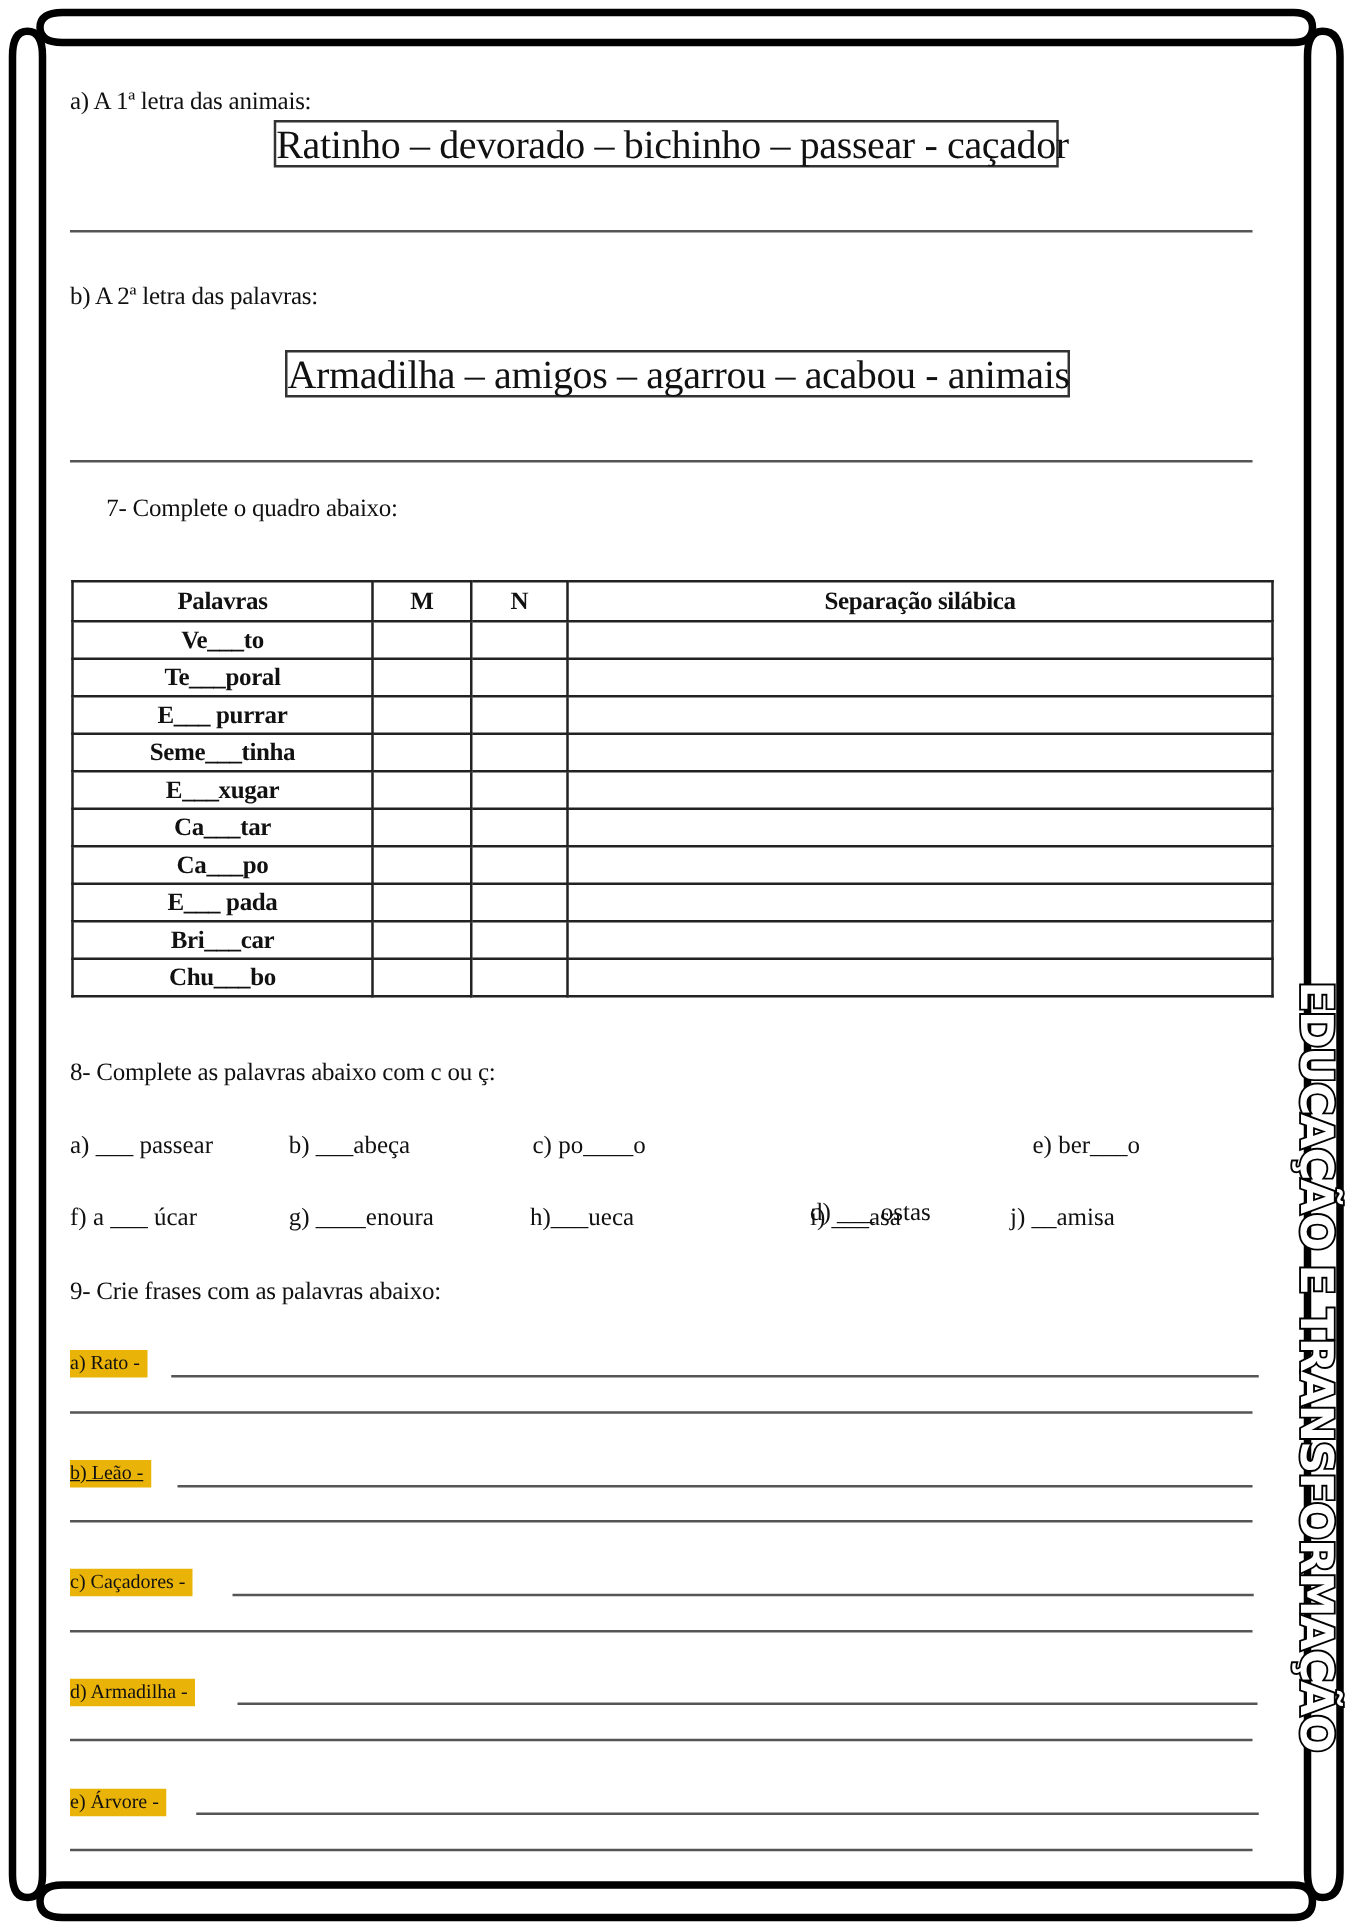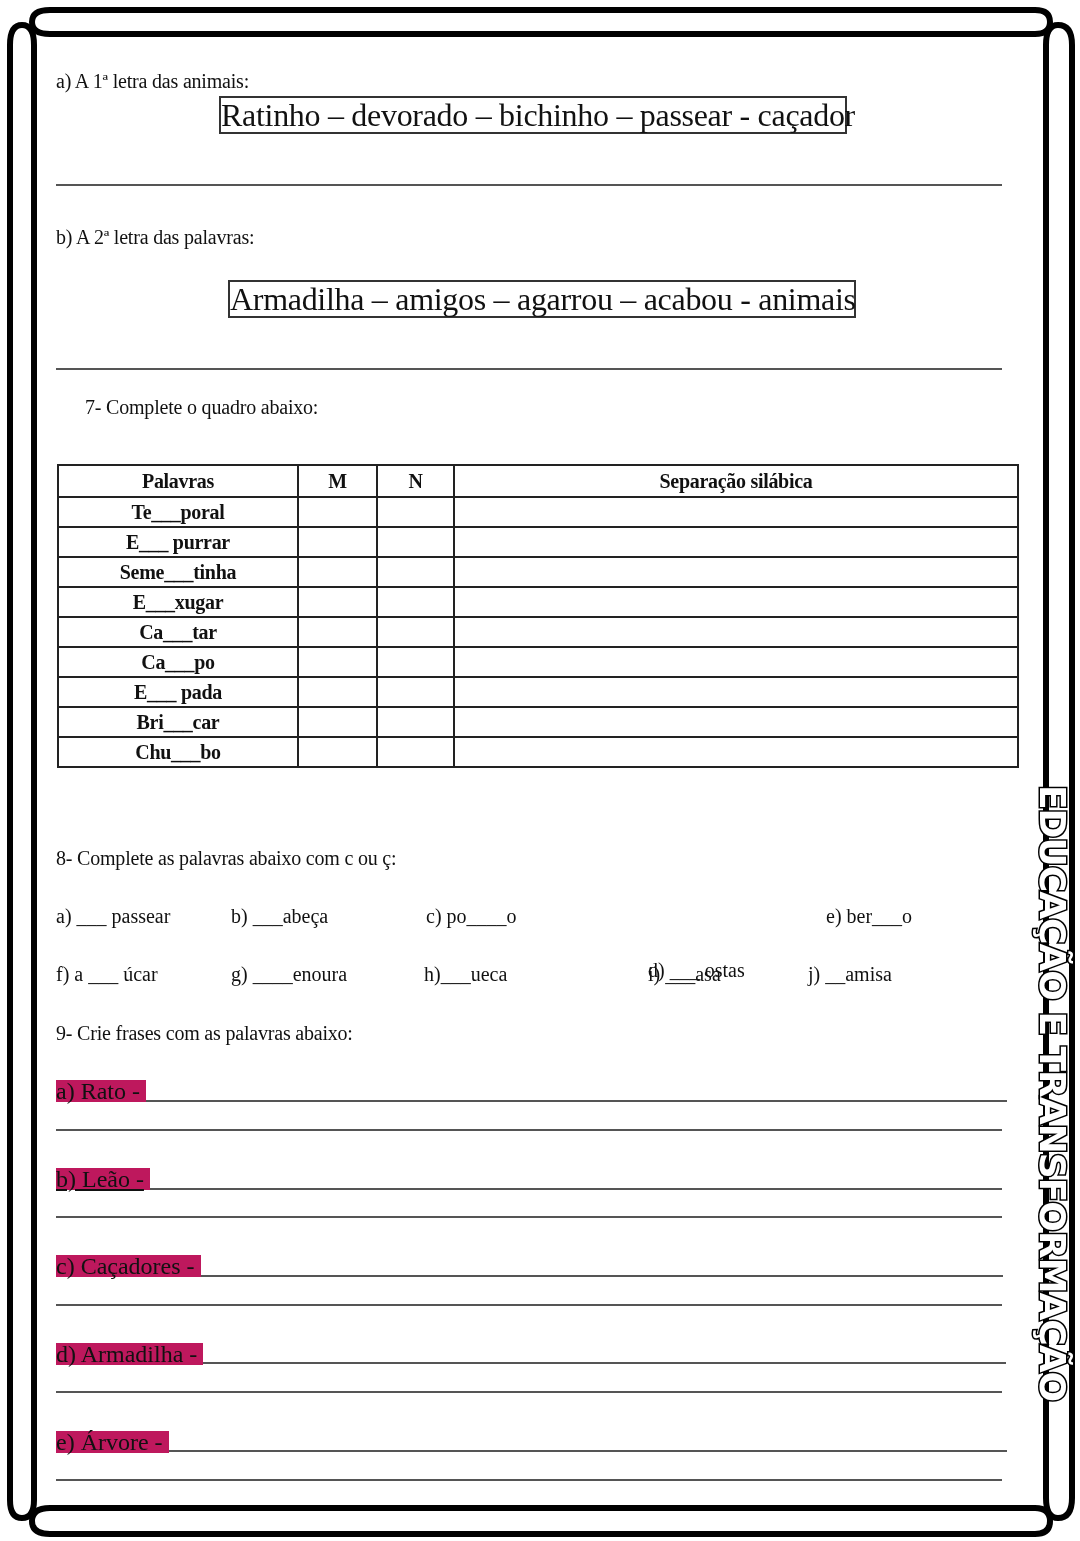--- a/index.html
+++ b/index.html
@@ -15,21 +15,21 @@
   .rule { position: absolute; height: 0; border-top: 2px solid #555; }
 
   
   .tbl { position: absolute; left: 57px; top: 464px; width: 960px; border-collapse: collapse; table-layout: fixed; }
   .tbl td, .tbl th { border: 2px solid #222; height: 28px; padding: 0; text-align: center;
                      font-size: 20px; font-weight: bold; line-height: 28px; white-space: nowrap; letter-spacing: -0.3px; }
   .tbl th { height: 30px; }
 
   .fill-item { position: absolute; font-size: 20px; line-height: 22px; white-space: nowrap; }
 
-  .sent-label { position: absolute; font-size: 24px; line-height: 22px; white-space: nowrap; background: #be185d; padding-right: 6px; }
+  .sent-label { position: absolute; font-size: 16px; line-height: 22px; white-space: nowrap; background: #eab308; padding-right: 6px; }
 
   
   .watermark { position: absolute; left: 1030px; top: 785px; width: 44px; height: 640px; }
   .watermark-text { position: absolute; left: 44px; top: 0; transform-origin: 0 0; transform: rotate(90deg);
                     font-family: "DejaVu Sans", sans-serif; font-weight: bold; font-size: 36px; letter-spacing: -1px;
                     color: #fff; -webkit-text-stroke: 3px #000; paint-order: stroke fill; white-space: nowrap; line-height: 44px; }
 </style>
 </head>
 <body>
 
@@ -65,20 +65,26 @@
   </colgroup>
   <thead>
     <tr>
       <th>Palavras</th>
       <th>M</th>
       <th>N</th>
       <th>Separação silábica</th>
     </tr>
   </thead>
   <tbody>
+    <tr>
+        <td>Ve___to</td>
+        <td></td>
+        <td></td>
+        <td></td>
+      </tr>
     <tr>
         <td>Te___poral</td>
         <td></td>
         <td></td>
         <td></td>
       </tr>
     <tr>
         <td>E___ purrar</td>
         <td></td>
         <td></td>

